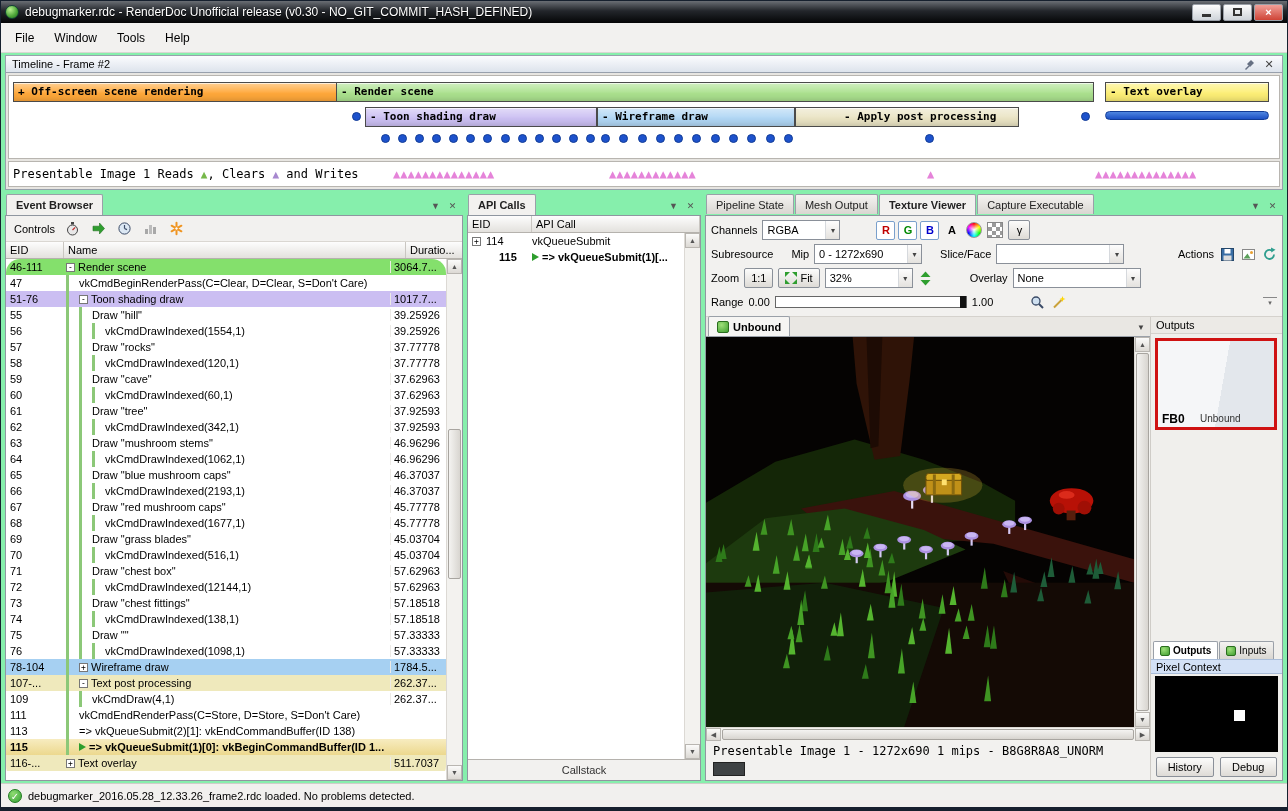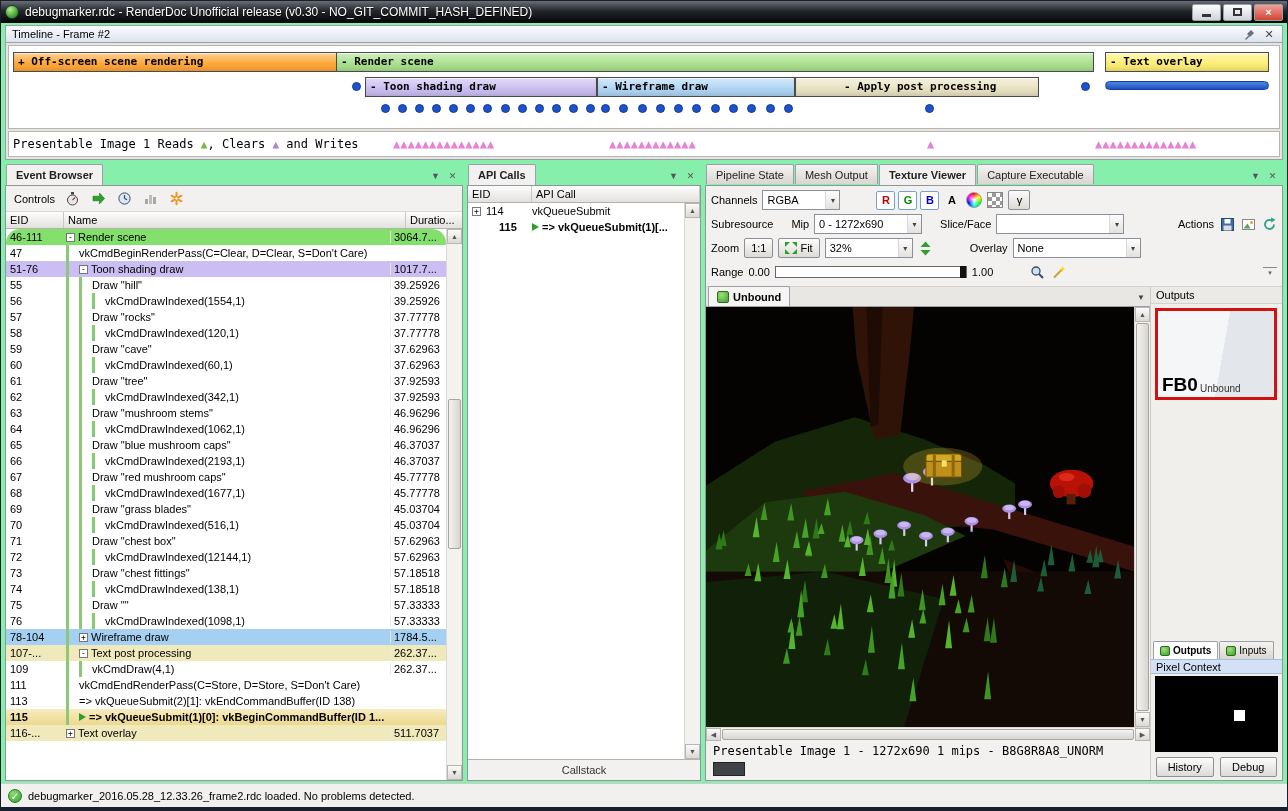--- a/index.html
+++ b/index.html
@@ -167,21 +167,21 @@
   .swatch-row { height:19px; flex:none; padding:1px 7px; }
   .swatch { width:32px; height:14px; background:#3f4345; border:1px solid #222; }
 
   
   .outputs-col { width:132px; flex:none; display:flex; flex-direction:column; background:#f0efec;
                  border-left:1px solid #cfccc7; }
   .oc-header { height:17px; flex:none; display:flex; align-items:center; padding-left:5px;
                background:#eceae6; border-bottom:1px solid #d5d2cd; }
   .thumb { margin:4px 4px 0; width:122px; height:92px; border:3px solid #cf1212; position:relative;
            background:linear-gradient(100deg,#f5f6f8 55%,#e3e7ec 55%); }
-  .thumb-label { position:absolute; left:4px; bottom:1px; font-size:19px; font-weight:bold; }
+  .thumb-label { position:absolute; left:4px; bottom:1px; font-size:12px; font-weight:bold; }
   .thumb-sub { position:absolute; left:42px; bottom:3px; font-size:10px; color:#333; }
   .oc-sp { flex:1; }
   .oc-tabs { height:19px; flex:none; display:flex; gap:1px; padding-left:2px; align-items:flex-end; }
   .oc-tab { height:18px; display:flex; align-items:center; gap:3px; padding:0 6px; font-size:10px;
             border:1px solid #9aa0a8; border-bottom:none; border-radius:2px 2px 0 0;
             background:linear-gradient(#f4f3f1,#d9d6d1); }
   .oc-tab.active { background:#fff; font-weight:bold; }
   .oc-tab .mini-logo { width:10px; height:10px; }
   .pc-header { height:15px; flex:none; display:flex; align-items:center; padding-left:5px;
                background:#d3e1f6; border:1px solid #a9bdd9; border-left:none; border-right:none; }
@@ -211,20 +211,26 @@
         </div>
       <div class="win-btn">
           <div class="glyph-max"></div>
         </div>
       <div class="win-btn close">
           <span>×</span>
         </div>
     </div>
   </div>
 
+  <div class="menubar" id="menu">
+      <div class="menu-item">File</div>
+      <div class="menu-item">Window</div>
+      <div class="menu-item">Tools</div>
+      <div class="menu-item">Help</div>
+    </div>
 
   <div class="tl-panel">
     <div class="panel-header">
       <span>Timeline - Frame #2</span>
       <span class="ph-sp"></span>
       <span class="ph-ico">
         <svg width="11" height="11" viewBox="0 0 11 11">
             <polygon points="3,5 7,1 10,4 6,8" fill="#667083"></polygon>
             <line x1="5" y1="7" x2="1.5" y2="10.5" stroke="#667083" stroke-width="1.4"></line>
           </svg>
@@ -233,21 +239,21 @@
     </div>
     <div class="tl-region">
       <div class="tl-box">
         <div class="tl-bar" style="top: 6px; left: 4px; width: 330px; background: linear-gradient(rgba(255, 255, 255, 0.45), rgba(255, 255, 255, 0) 60%), rgb(255, 168, 58);">+ Off-screen scene rendering</div>
         <div class="tl-bar" style="top: 6px; left: 327px; width: 758px; background: linear-gradient(rgba(255, 255, 255, 0.45), rgba(255, 255, 255, 0) 60%), rgb(171, 225, 142);">- Render scene</div>
         <div class="tl-bar" style="top: 6px; left: 1096px; width: 164px; background: linear-gradient(rgba(255, 255, 255, 0.45), rgba(255, 255, 255, 0) 60%), rgb(253, 239, 118);">- Text overlay</div>
 
         <span class="dot" style="position:absolute;top:36px;left:343px"></span>
         <div class="tl-bar" style="top: 31px; left: 356px; width: 232px; background: linear-gradient(rgba(255, 255, 255, 0.45), rgba(255, 255, 255, 0) 60%), rgb(203, 191, 242);">- Toon shading draw</div>
         <div class="tl-bar" style="top: 31px; left: 588px; width: 198px; background: linear-gradient(rgba(255, 255, 255, 0.45), rgba(255, 255, 255, 0) 60%), rgb(176, 214, 244);">- Wireframe draw</div>
-        <div class="tl-bar" style="top: 31px; left: 786px; width: 244px; background: linear-gradient(rgba(255, 255, 255, 0.45), rgba(255, 255, 255, 0) 60%), rgb(234, 228, 196); padding-left: 48px;">- Apply post processing</div>
+        <div class="tl-bar" style="top: 31px; left: 786px; width: 224px; background: linear-gradient(rgba(255, 255, 255, 0.45), rgba(255, 255, 255, 0) 60%), rgb(234, 228, 196); padding-left: 48px;">- Apply post processing</div>
         <span class="dot" style="position:absolute;top:36px;left:1072px"></span>
         <div class="tl-line" style="top:35px;left:1096px;width:164px"></div>
 
         <div class="dotrow" style="top:58px;left:372px;width:214px">
             <span class="dot"></span>
             <span class="dot"></span>
             <span class="dot"></span>
             <span class="dot"></span>
             <span class="dot"></span>
             <span class="dot"></span>

